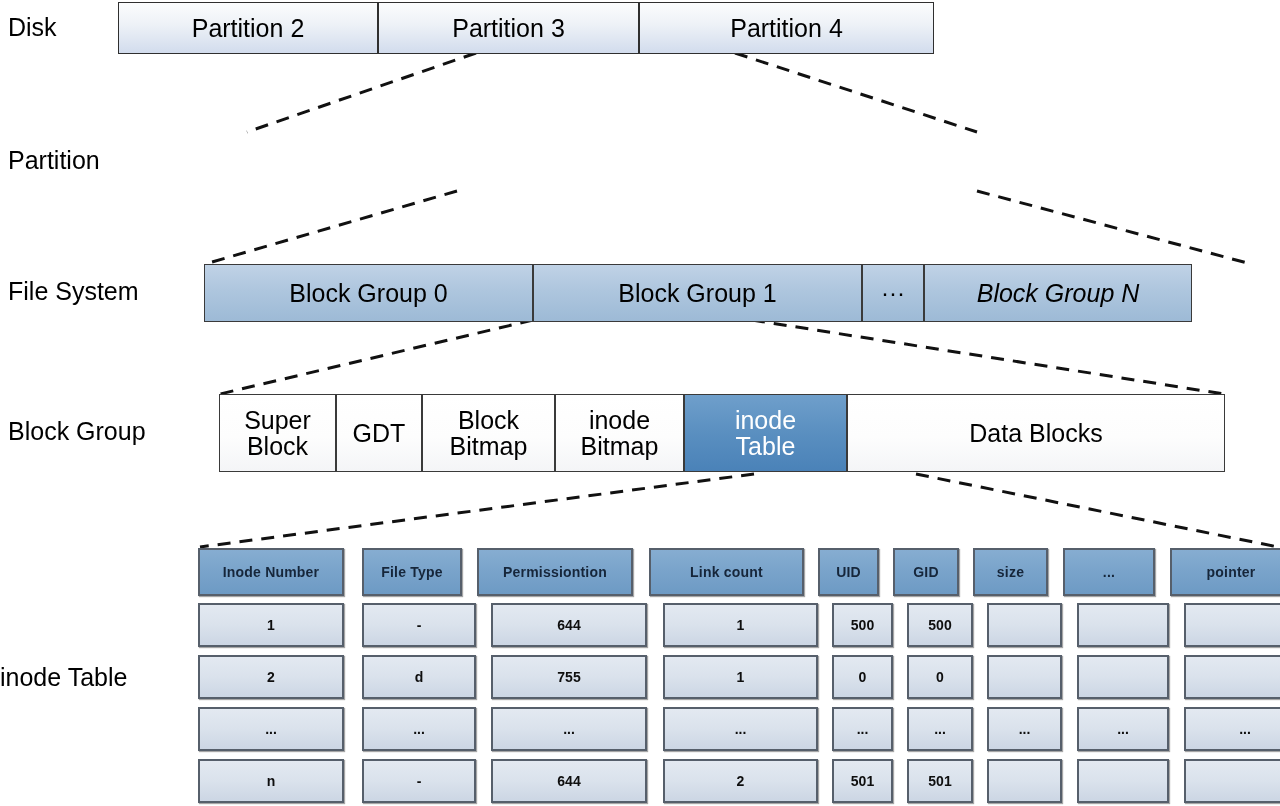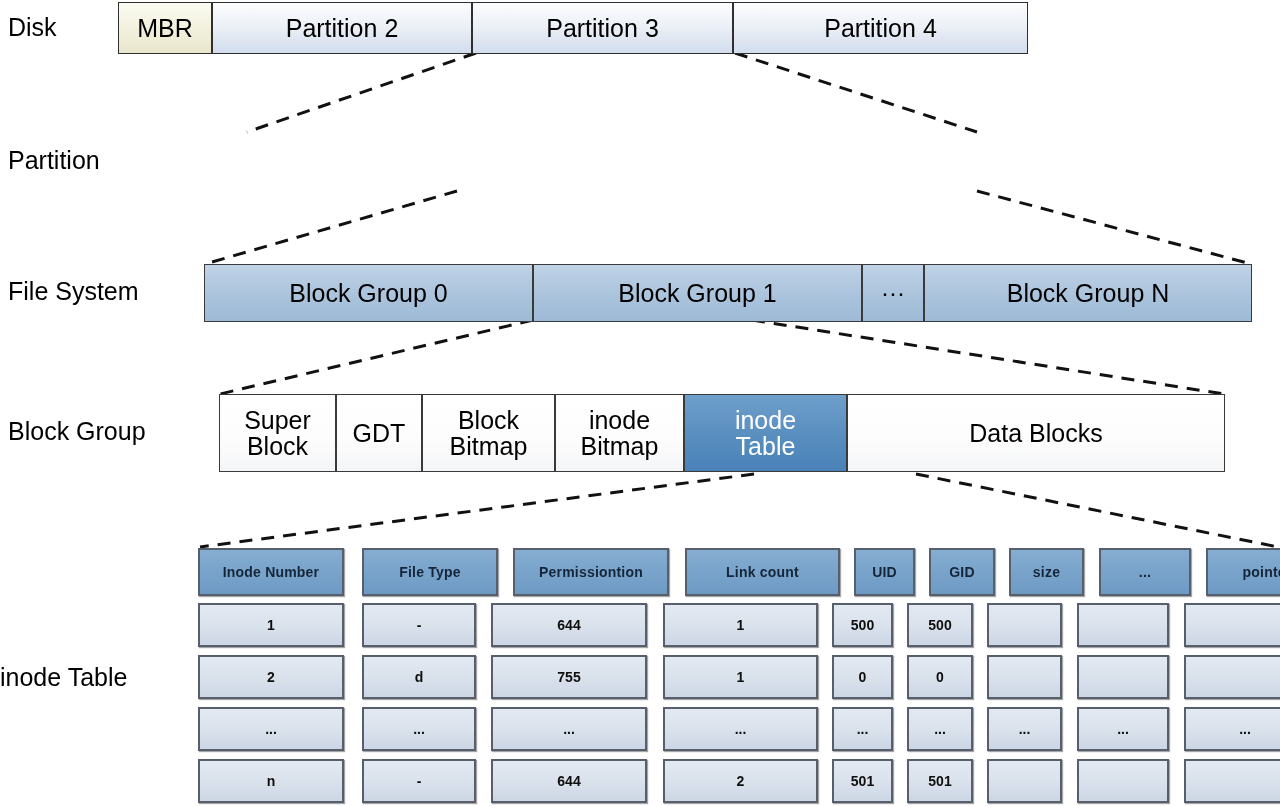--- a/index.html
+++ b/index.html
@@ -146,36 +146,35 @@
       <line x1="752" y1="320" x2="1224" y2="394"></line>
 
       <line x1="754" y1="474" x2="200" y2="547"></line>
       <line x1="916" y1="474" x2="1278" y2="547"></line>
     </g>
   </svg>
 
   <div class="row-label" style="left:8px; top:15px;">Disk</div>
 
   <div class="band" style="left:118px; top:2px;">
-    <div class="cell disk-cell mbr" style="width:94px;">MBR</div>
     <div class="cell disk-cell" style="width:260px;">Partition 2</div>
     <div class="cell disk-cell" style="width:261px;">Partition 3</div>
     <div class="cell disk-cell" style="width:295px;">Partition 4</div>
   </div>
 
   <div class="row-label" style="left:8px; top:148px;">Partition</div>
 
 
   <div class="row-label" style="left:8px; top:279px;">File System</div>
 
   <div class="band" style="left:204px; top:264px;">
     <div class="cell fs-cell" style="width:329px;">Block Group 0</div>
     <div class="cell fs-cell" style="width:329px;">Block Group 1</div>
     <div class="cell fs-cell ellipsis" style="width:62px;">···</div>
-    <div class="cell fs-cell" style="width:328px;">Block Group N</div>
+    <div class="cell fs-cell" style="width:268px;font-style:italic;">Block Group N</div>
   </div>
 
   <div class="row-label" style="left:8px; top:419px;">Block Group</div>
 
   <div class="band" style="left:219px; top:394px;align-items:center;">
     <div class="cell bg-cell" style="width:117px;">Super
 Block</div>
     <div class="cell bg-cell" style="width:86px;">GDT</div>
     <div class="cell bg-cell" style="width:133px;">Block
 Bitmap</div>
@@ -185,21 +184,21 @@
 Table</div>
     <div class="cell bg-cell" style="width:378px;">Data Blocks</div>
   </div>
 
   <div class="row-label" style="left:0px; top:665px;">inode Table</div>
 
   <div class="itable">
 
     <div class="itrow" style="top:0px;">
       <div class="icell head" style="width:146px;height:48px;margin-right:18px;">Inode Number</div>
-      <div class="icell head" style="width:136px;height:48px;margin-right:15px;">File Type</div>
+      <div class="icell head" style="width:100px;height:48px;margin-right:15px;">File Type</div>
       <div class="icell head" style="width:156px;height:48px;margin-right:16px;">Permissiontion</div>
       <div class="icell head" style="width:155px;height:48px;margin-right:14px;">Link count</div>
       <div class="icell head" style="width:61px;height:48px;margin-right:14px;">UID</div>
       <div class="icell head" style="width:66px;height:48px;margin-right:14px;">GID</div>
       <div class="icell head" style="width:75px;height:48px;margin-right:15px;">size</div>
       <div class="icell head" style="width:92px;height:48px;margin-right:15px;">...</div>
       <div class="icell head" style="width:122px;height:48px;">pointer</div>
     </div>
 
     <div class="itrow" style="top:55px;">

